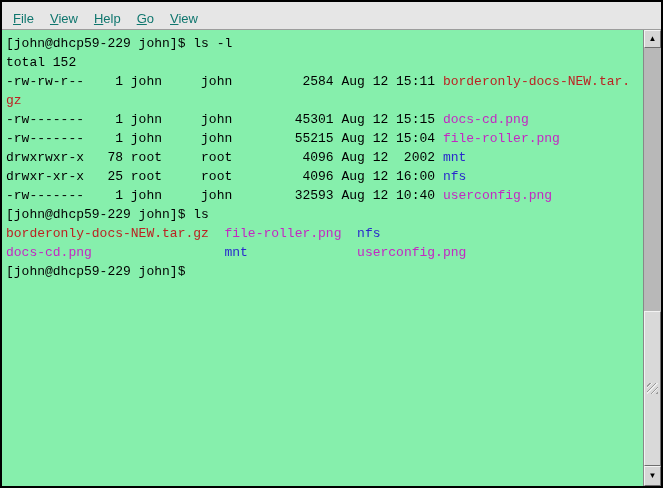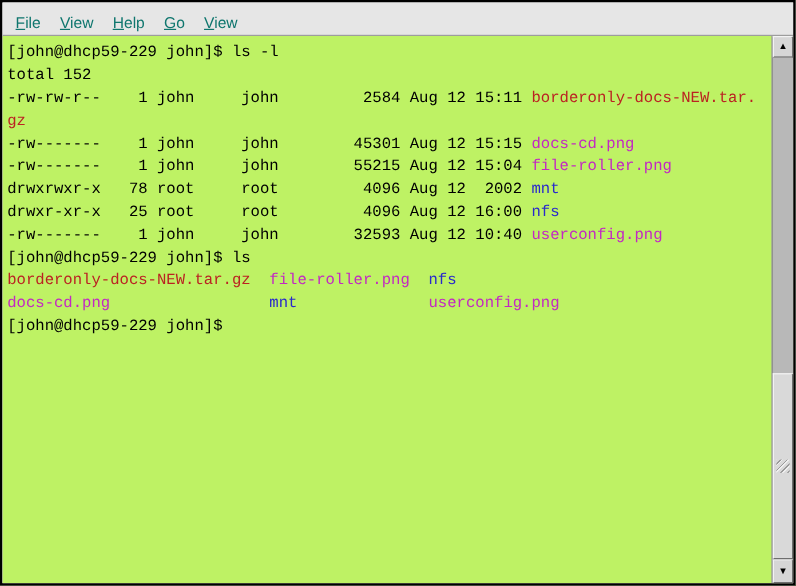--- a/index.html
+++ b/index.html
@@ -23,21 +23,21 @@
   .menu-item {
     display: inline-block;
     padding: 3px 8px;
     cursor: default;
     white-space: nowrap;
   }
   .menu-item::first-letter { text-decoration: underline; }
   .term-area {
     flex: 1 1 auto;
     position: relative;
-    background: #bef264;
+    background: #86efac;
   }
   .term-output {
     position: absolute;
     left: 0; top: 0; right: 17px; bottom: 0;
     padding: 4px 0 0 4px;
     font-family: "Liberation Mono", "DejaVu Sans Mono", monospace;
     font-size: 13px;
     line-height: 19px;
     white-space: pre;
     overflow: hidden;

